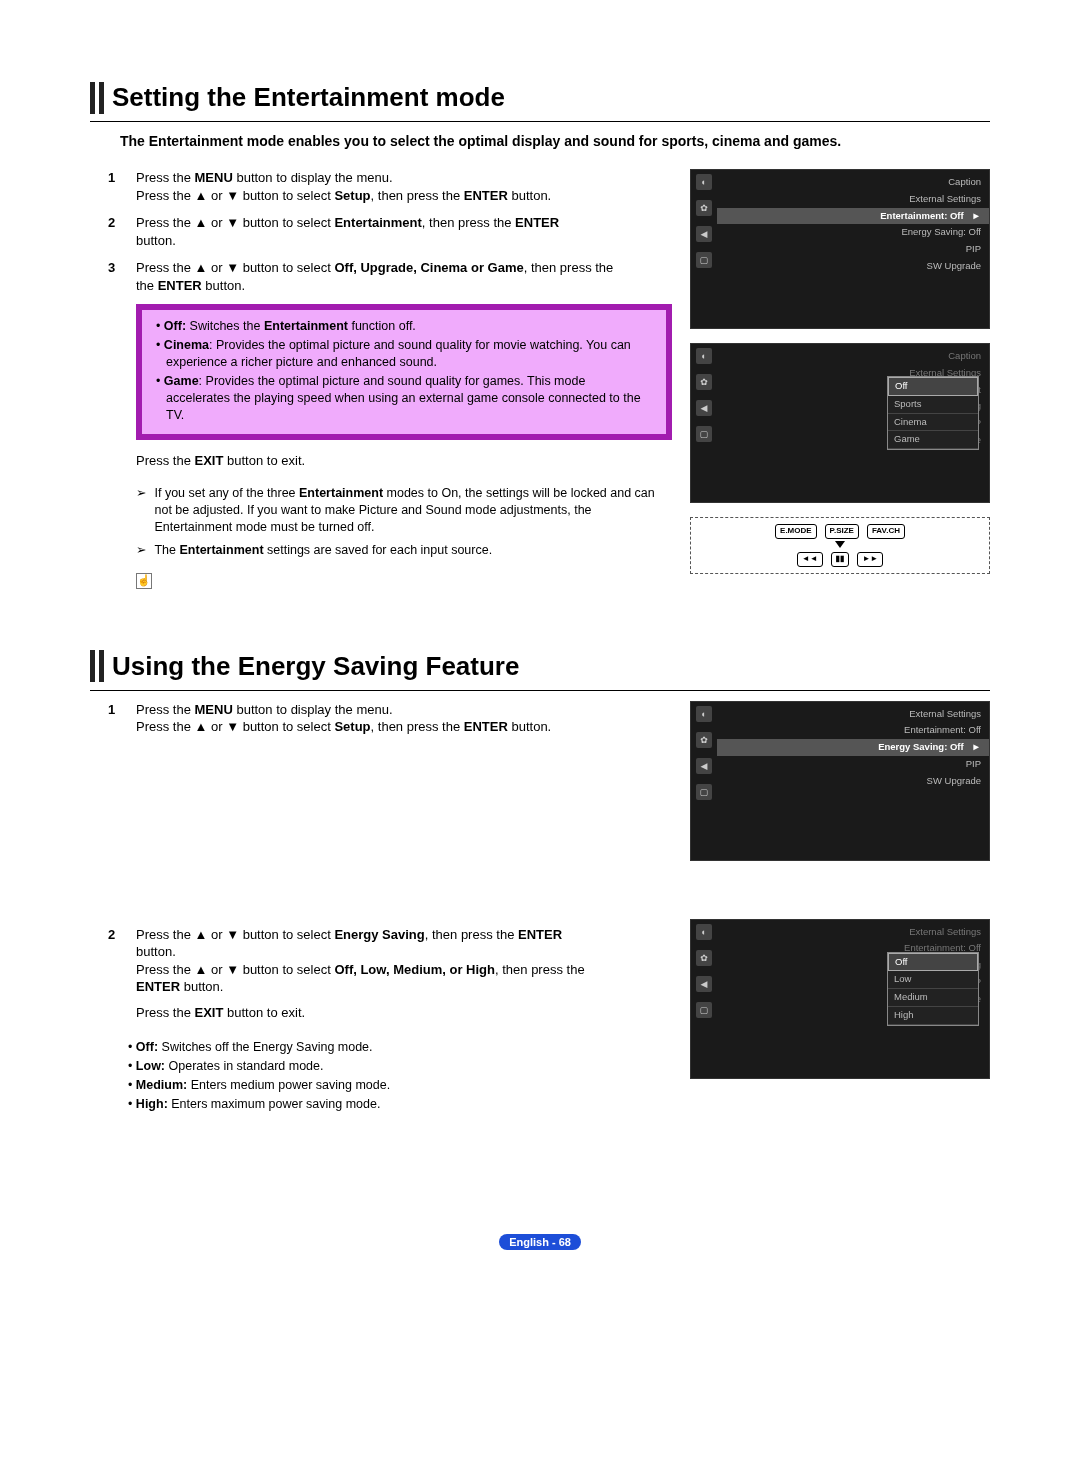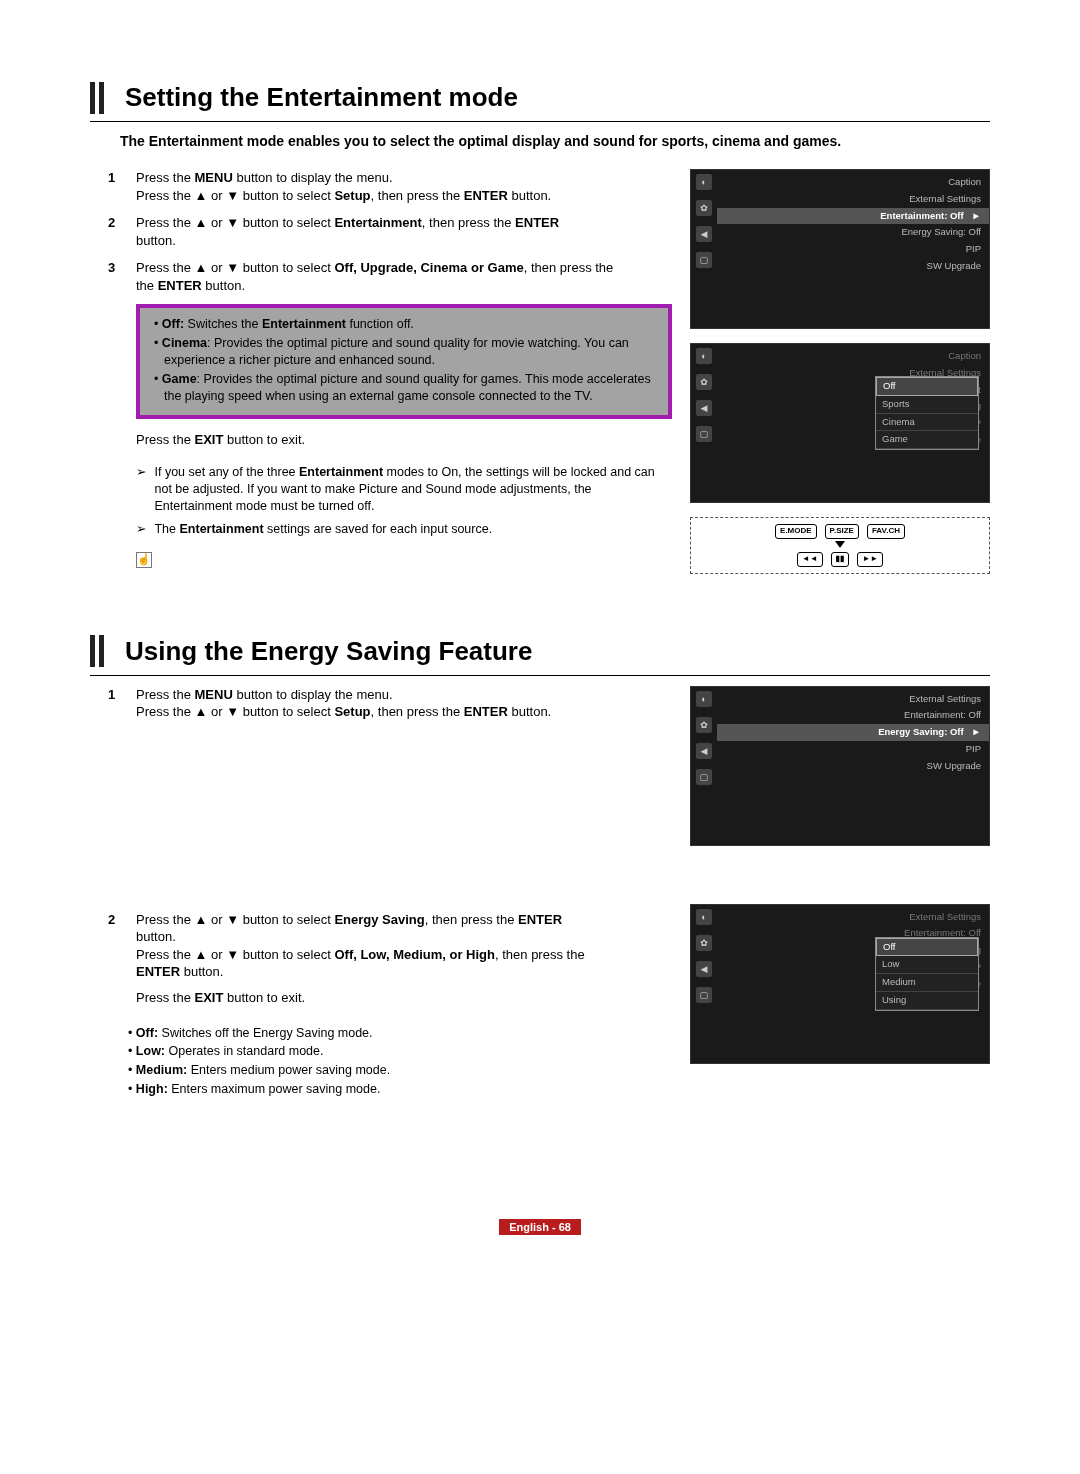--- a/index.html
+++ b/index.html
@@ -1,56 +1,56 @@
 <!DOCTYPE html>
 <html><head>
 <meta charset="utf-8">
 <style>
   * { box-sizing: border-box; margin: 0; padding: 0; }
   body { background: #fff; font-family: Arial, Helvetica, sans-serif; color: #000; width: 1080px; padding: 80px 90px 40px 90px; font-size: 13px; line-height: 1.35; }
   .sec { margin-bottom: 60px; }
-  .sec-head { display: flex; align-items: center; gap: 17px; margin-bottom: 6px; }
+  .sec-head { display: flex; align-items: center; gap: 4px; margin-bottom: 6px; }
   .sec-head .bars { display: flex; height: 32px; }
   .sec-head .bars span { display: block; width: 5px; background: #222; margin-right: 4px; }
   .sec-head h1 { font-size: 26px; font-weight: bold; }
   .rule { border: 0; border-top: 1px solid #000; margin-bottom: 10px; }
   .intro { font-weight: bold; padding-left: 30px; margin-bottom: 18px; font-size: 14px; }
   .cols { display: flex; gap: 18px; align-items: flex-start; }
   .lcol { flex: 1; }
   .rcol { width: 300px; display: flex; flex-direction: column; gap: 14px; }
   ol.steps { list-style: none; padding-left: 18px; }
   ol.steps > li { display: flex; gap: 14px; margin-bottom: 10px; }
   ol.steps > li > .num { font-weight: bold; width: 14px; flex-shrink: 0; }
   ol.steps > li > .body { flex: 1; }
   .b { font-weight: bold; }
-  .boxnote { background: #a3a3a3; border: 4px solid #a21caf; padding: 8px 14px; margin: 6px 0 10px 46px; font-size: 12.5px; }
+  .boxnote { background: #f0abfc; border: 6px solid #a21caf; padding: 8px 14px; margin: 6px 0 10px 46px; font-size: 12.5px; }
   .boxnote ul { list-style: none; padding: 0; }
   .boxnote li { text-indent: -10px; padding-left: 10px; margin-bottom: 2px; }
   .exit { padding-left: 46px; margin: 12px 0 16px 0; }
   .arrownote { padding-left: 46px; margin-bottom: 6px; display: flex; gap: 8px; font-size: 12.5px; }
   .arrownote .sym { flex-shrink: 0; }
   .iconline { padding-left: 46px; display: flex; gap: 8px; font-size: 12.5px; margin-top: 14px; }
   .iconline .icnbox { border: 1px solid #777; width: 16px; height: 16px; flex-shrink: 0; display: flex; align-items: center; justify-content: center; font-size: 11px; }
   .osd { background: #1a1a1a; border: 1px solid #333; width: 300px; height: 160px; position: relative; color: #bbb; font-size: 9.5px; display: flex; }
   .osd .sideicons { width: 26px; display: flex; flex-direction: column; align-items: center; padding-top: 4px; gap: 10px; }
   .osd .sideicons span { width: 16px; height: 16px; background: #444; border-radius: 2px; display: flex; align-items: center; justify-content: center; font-size: 9px; color: #ccc; }
   .osd .list { flex: 1; padding: 4px 0; position: relative; }
   .osd .row { display: flex; justify-content: flex-end; padding: 2px 8px; }
   .osd .row.hl { background: #555; color: #fff; font-weight: bold; }
   .osd .row.hl .arrow { color: #fff; }
   .osd .row.dim { color: #777; }
-  .osd .drop { position: absolute; right: 10px; top: 32px; width: 104px; border: 1px solid #888; }
+  .osd .drop { position: absolute; right: 10px; top: 32px; width: 92px; border: 1px solid #888; }
   .osd .drop .opt { padding: 2px 6px; background: #222; border-bottom: 1px solid #444; }
   .osd .drop .opt.sel { background: #444; color: #fff; border: 1px solid #aaa; }
   .remote { border: 1px dashed #555; padding: 6px 20px; display: flex; flex-direction: column; align-items: center; gap: 4px; font-size: 8px; }
   .remote .toprow, .remote .botrow { display: flex; gap: 8px; }
   .remote .btn { border: 1px solid #000; border-radius: 3px; padding: 1px 4px; background: #fff; font-weight: bold; }
   .remote .cursor { width: 0; height: 0; border-left: 5px solid transparent; border-right: 5px solid transparent; border-top: 7px solid #000; margin-top: -2px; }
   .footer { text-align: center; margin-top: 100px; }
-  .footer span { background: #b91c1c; color: #fff; border-radius: 0; padding: 2px 10px; font-size: 11px; font-weight: bold; }
+  .footer span { background: #1d4ed8; color: #fff; border-radius: 8px; padding: 2px 10px; font-size: 11px; font-weight: bold; }
 </style>
 </head>
 <body>
 
 <div class="sec">
   <div class="sec-head">
     <div class="bars">
         <span></span>
         <span></span>
       </div>
@@ -290,21 +290,21 @@
           <div class="row dim">
               <span>PIP</span>
             </div>
           <div class="row dim">
               <span>SW Upgrade</span>
             </div>
           <div class="drop">
             <div class="opt sel">Off</div>
             <div class="opt">Low</div>
             <div class="opt">Medium</div>
-            <div class="opt">Using</div>
+            <div class="opt">High</div>
           </div>
         </div>
       </div>
     </div>
   </div>
 </div>
 
 <div class="footer">
   <span>English - 68</span>
 </div>

